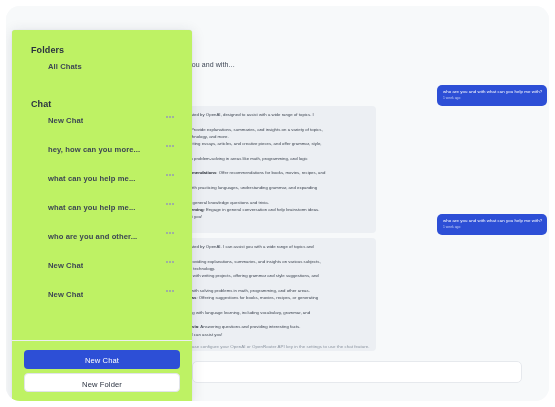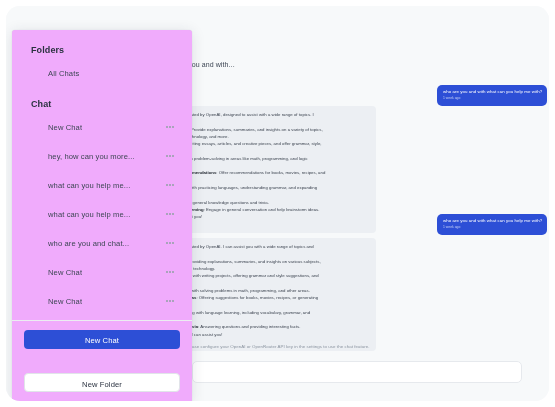--- a/index.html
+++ b/index.html
@@ -122,21 +122,21 @@
     box-sizing: border-box;
   }
 
   
   #sidebar {
     position: absolute;
     left: 6px;
     top: 24px;
     width: 180px;
     height: 373px;
-    background: #f0abfc;
+    background: #bef264;
     border-radius: 3px;
     box-shadow: 0 2px 14px rgba(35,45,70,0.13),
                 0 0 1px rgba(35,45,70,0.18);
     box-sizing: border-box;
     overflow: hidden;
     display: flex;
     flex-direction: column;
   }
 
   .sb-scroll {
@@ -148,27 +148,28 @@
   .sb-heading {
     font-size: 9px;
     font-weight: bold;
     color: #2a3240;
     margin: 15px 0 0 7px;
     letter-spacing: 0.1px;
   }
 
   .sb-row {
     display: flex;
-    align-items: center;
+    align-items: flex-start;
     justify-content: space-between;
     height: 22px;
     margin-top: 7px;
     padding: 0 6px 0 24px;
     border-radius: 4px;
     box-sizing: border-box;
+    font-weight: bold;
   }
   .sb-row-label {
     font-size: 7.6px;
     color: #3d4654;
     white-space: nowrap;
     overflow: hidden;
     text-overflow: ellipsis;
     letter-spacing: 0.1px;
   }
   .dots {
@@ -204,21 +205,21 @@
   .btn-primary {
     background: #2d4fd6;
     color: #ffffff;
     border: none;
     font-family: "Liberation Sans", sans-serif;
   }
   .btn-secondary {
     background: #ffffff;
     color: #2a3240;
     border: 1px solid #e1e4e9;
-    margin-top: 24px;
+    margin-top: 4px;
     font-family: "Liberation Sans", sans-serif;
   }
 </style>
 </head>
 <body>
 
 <div id="window">
 
   <div id="chat-area">
 
@@ -316,21 +317,21 @@
           </div>
           <div class="sb-row">
             <span class="sb-row-label">what can you help me...</span>
             <span class="dots">
               <i></i>
               <i></i>
               <i></i>
             </span>
           </div>
           <div class="sb-row">
-            <span class="sb-row-label">who are you and chat...</span>
+            <span class="sb-row-label">who are you and other...</span>
             <span class="dots">
               <i></i>
               <i></i>
               <i></i>
             </span>
           </div>
           <div class="sb-row">
             <span class="sb-row-label">New Chat</span>
             <span class="dots">
               <i></i>

